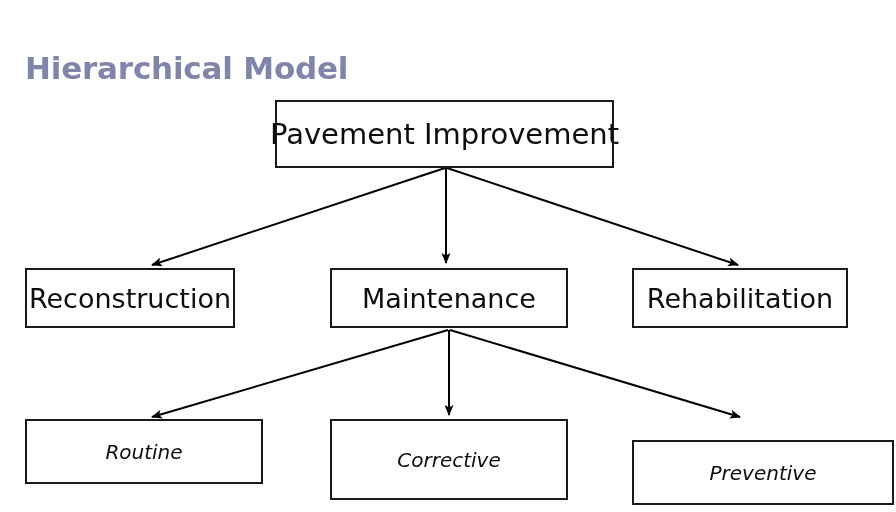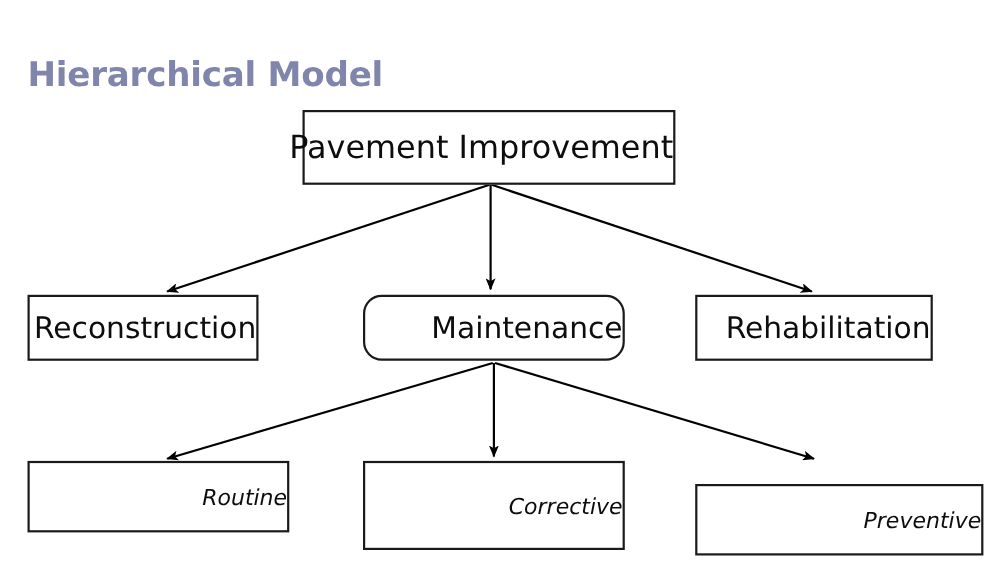--- a/index.html
+++ b/index.html
@@ -47,38 +47,38 @@
   }
 
   
   .node-box {
     position: absolute;
     box-sizing: border-box;
     background: #ffffff;
     border: 2px solid #1a1a1a;
     display: flex;
     align-items: center;
-    justify-content: flex-end;
+    justify-content: center;
     z-index: 5;
   }
   .node-label {
     font-family: "DejaVu Sans", sans-serif;
     color: #0d0d0d;
     font-weight: 400;
     white-space: nowrap;
     line-height: 1;
   }
   .level-0 .node-label { font-size: 29px; }
   .level-1 .node-label { font-size: 27px; }
   .level-2 .node-label { font-size: 20px; font-style: italic; }
 
   
   #node-root        { left: 275px; top: 100px; width: 339px; height: 68px; }
   #node-recon       { left:  25px; top: 268px; width: 210px; height: 60px; }
-  #node-maint       { left: 330px; top: 268px; width: 238px; height: 60px; border-radius: 17px; }
+  #node-maint       { left: 330px; top: 268px; width: 238px; height: 60px; }
   #node-rehab       { left: 632px; top: 268px; width: 216px; height: 60px; }
   #node-routine     { left:  25px; top: 419px; width: 238px; height: 65px; }
   #node-corrective  { left: 330px; top: 419px; width: 238px; height: 81px; }
   #node-preventive  { left: 632px; top: 440px; width: 262px; height: 65px; }
 </style>
 </head>
 <body>
 
 <div id="canvas">
 

